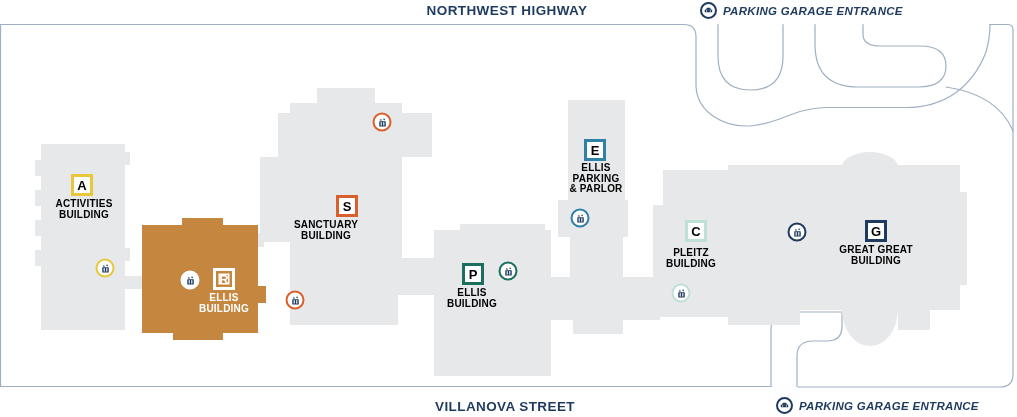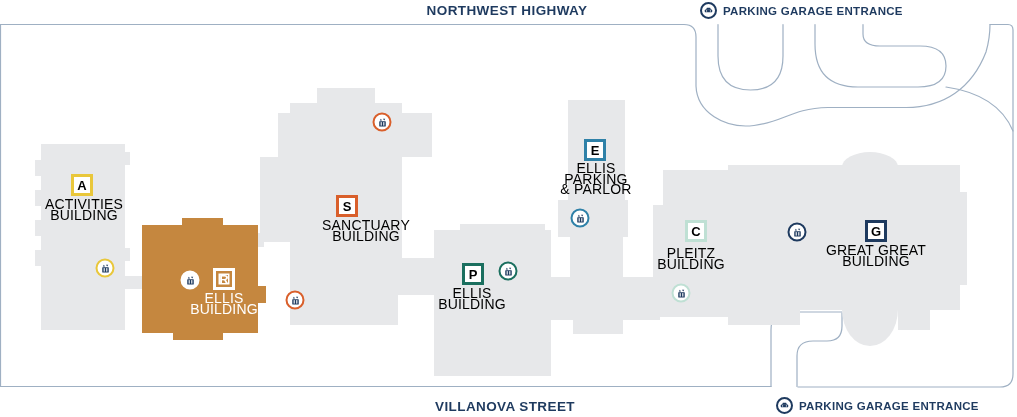--- a/index.html
+++ b/index.html
@@ -7,39 +7,39 @@
     position:relative;width:1017px;height:417px;overflow:hidden;background:#fff;
     font-family:"Liberation Sans", sans-serif;
   }
   .stage svg.mapcanvas{position:absolute;left:0;top:0;}
   .street{
     position:absolute;transform:translate(-50%,-50%);
     font-size:13.5px;font-weight:800;letter-spacing:.4px;white-space:nowrap;
   }
   .parking{
     position:absolute;display:flex;align-items:center;gap:6px;white-space:nowrap;
-    font-size:11.5px;font-weight:800;letter-spacing:.3px;
+    font-size:11.5px;font-weight:800;letter-spacing:.3px;font-style:italic;
   }
   .car{
     width:13px;height:13px;border:2px solid;border-radius:50%;background:#fff;
     display:flex;align-items:center;justify-content:center;flex:0 0 auto;
   }
   .badge{
     position:absolute;transform:translate(-50%,-50%);
     width:16px;height:16px;background:#fff;border:3px solid;
     display:flex;align-items:center;justify-content:center;
     font-size:13px;font-weight:800;
   }
   .badge.reed{
     background:#c5873f;border-color:#fff;color:#fff;
     box-shadow:inset 0 0 0 2.5px #c5873f, inset 0 0 0 4px #fff;
   }
   .bldg-label{
     position:absolute;transform:translateX(-50%);text-align:center;
-    font-size:14px;font-weight:400;line-height:10.5px;letter-spacing:.2px;white-space:nowrap;
+    font-size:10px;font-weight:700;line-height:10.5px;letter-spacing:.2px;white-space:nowrap;
   }
   .bldg-label span{display:block;}
   .bldg-label.light{color:#fff !important;}
   .elev{
     position:absolute;transform:translate(-50%,-50%);
     width:15px;height:15px;border:2.5px solid;border-radius:50%;background:#fff;
     display:flex;align-items:center;justify-content:center;
   }
 </style>
 </head>
@@ -113,21 +113,21 @@
   <div class="badge" style="left: 876px; top: 231px; border-color: rgb(30, 58, 95);">G</div>
 
   <div class="bldg-label" style="left:84px;top:199px">
     <span>ACTIVITIES</span>
     <span>BUILDING</span>
   </div>
   <div class="bldg-label light" style="left:224px;top:293px">
     <span>ELLIS</span>
     <span>BUILDING</span>
   </div>
-  <div class="bldg-label" style="left:366px;top:220px">
+  <div class="bldg-label" style="left:326px;top:220px">
     <span>SANCTUARY</span>
     <span>BUILDING</span>
   </div>
   <div class="bldg-label" style="left:472px;top:288px">
     <span>ELLIS</span>
     <span>BUILDING</span>
   </div>
   <div class="bldg-label" style="left:596px;top:163px">
     <span>ELLIS</span>
     <span>PARKING</span>

